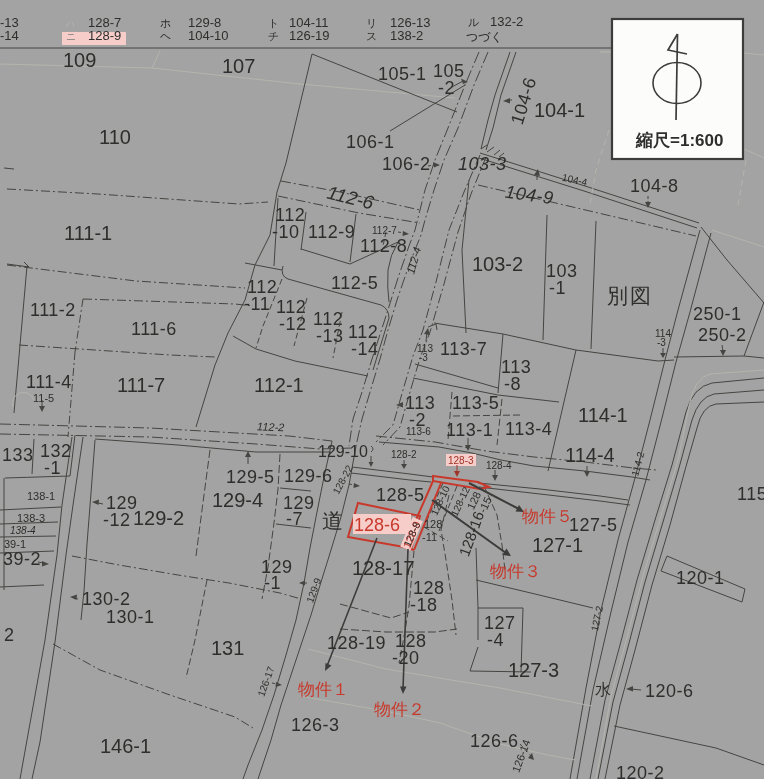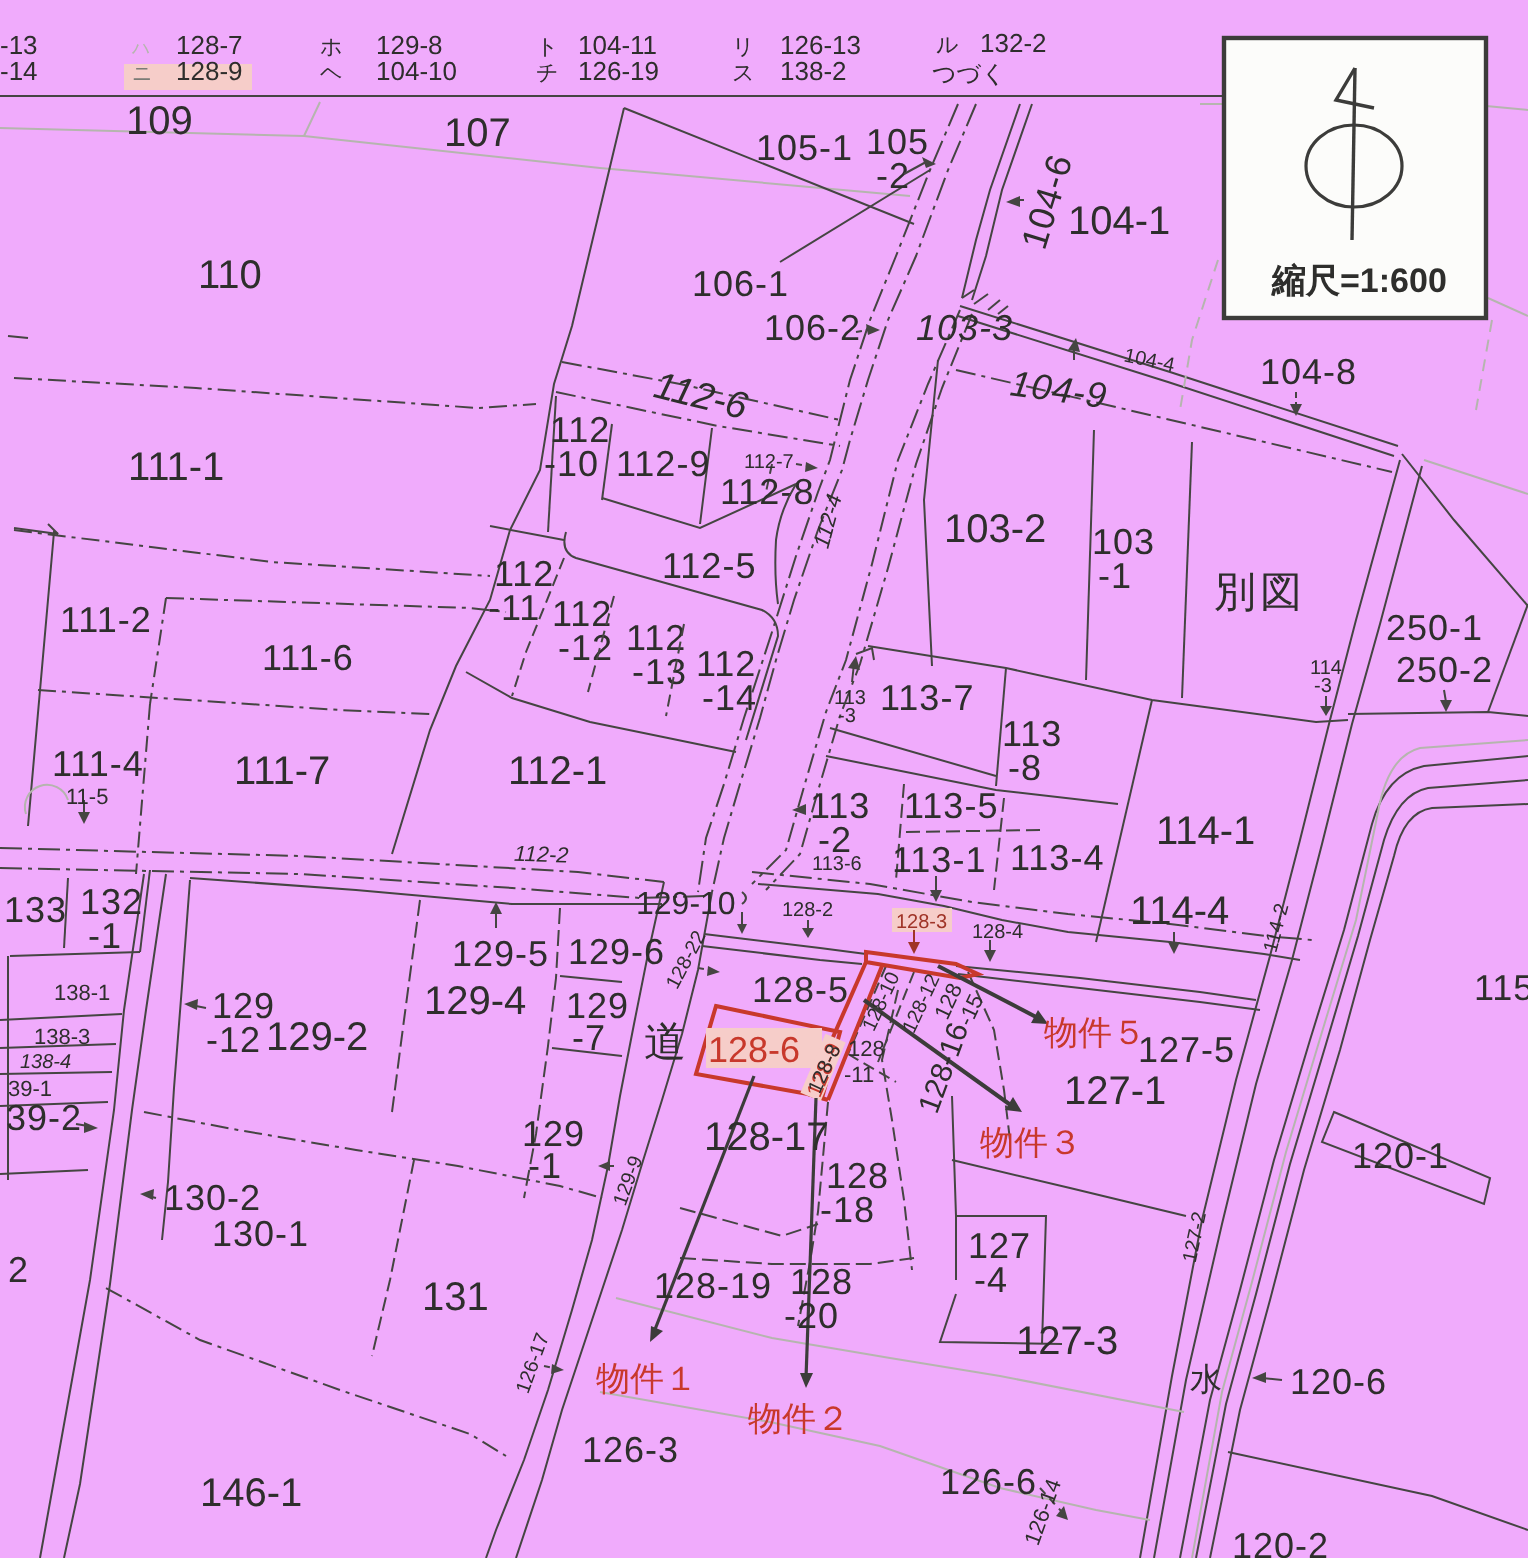--- a/index.html
+++ b/index.html
@@ -1,16 +1,16 @@
 <!DOCTYPE html>
 <html><head>
 <meta charset="utf-8">
 <style>
   html,body{margin:0;padding:0;background:#fff;}
-  #page{position:relative;width:764px;height:779px;background:#f0abfc;overflow:hidden;
+  #page{position:relative;width:764px;height:779px;background:#a3a3a3;overflow:hidden;
         font-family:"Liberation Sans", sans-serif;}
   svg{position:absolute;left:0;top:0;}
   text{font-family:"Liberation Sans", sans-serif;fill:#2e2e2c;}
   .n{font-size:18px;letter-spacing:0.5px;}
   .nb{font-size:20px;}
   .s{font-size:11px;}
   .t{font-size:10px;}
   .it{font-style:italic;}
   .red{fill:#c8382b;} .red2{fill:#a03428;} .fade{fill:#b5b5ae;}
   .lines path, .lines line, .lines polyline{fill:none;stroke:#454542;stroke-width:1;}

